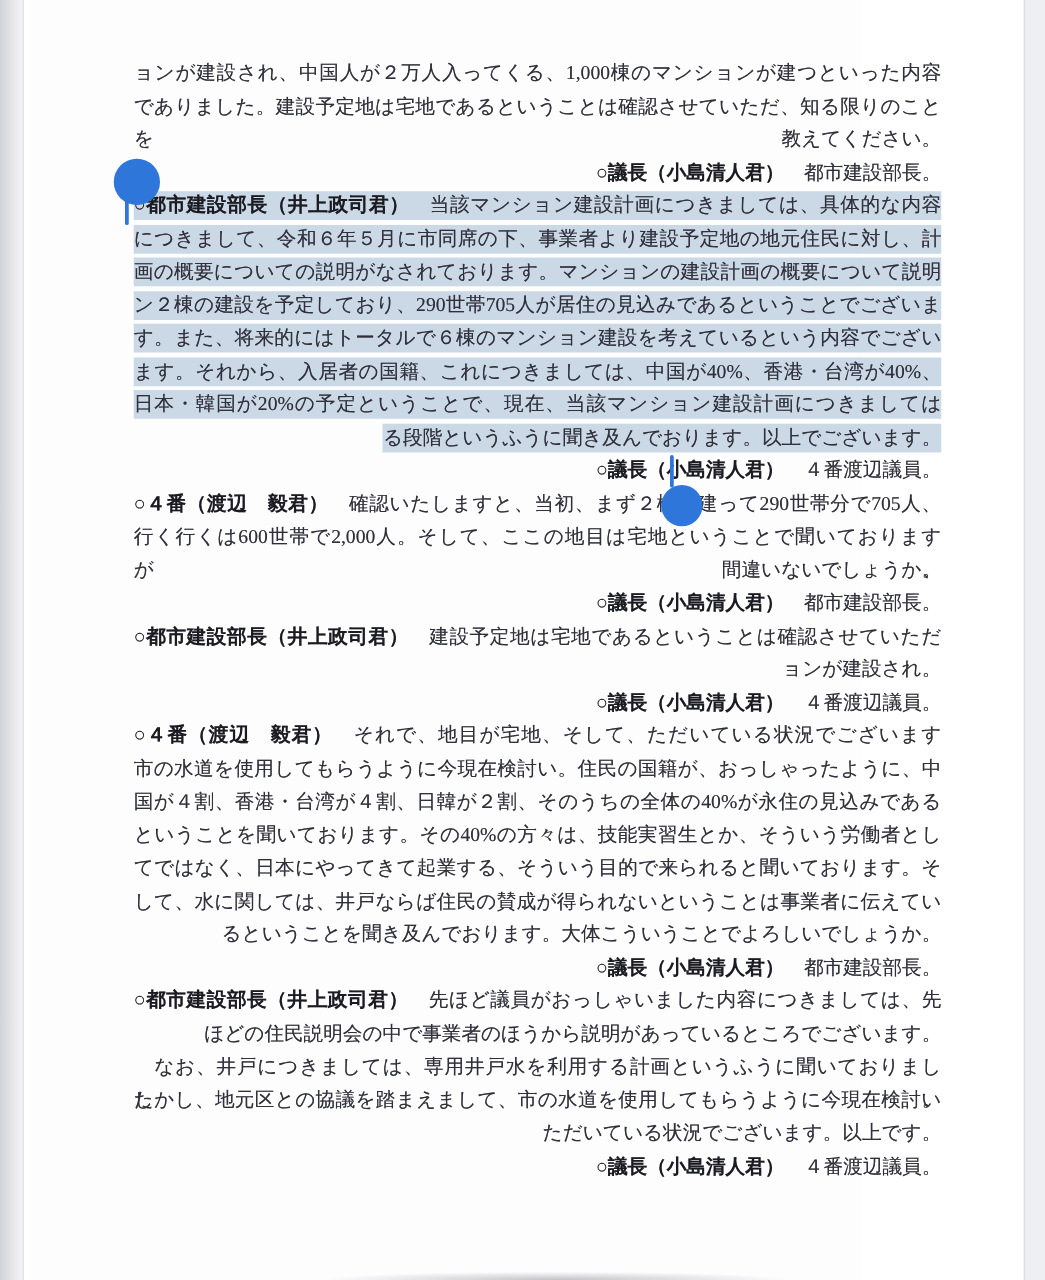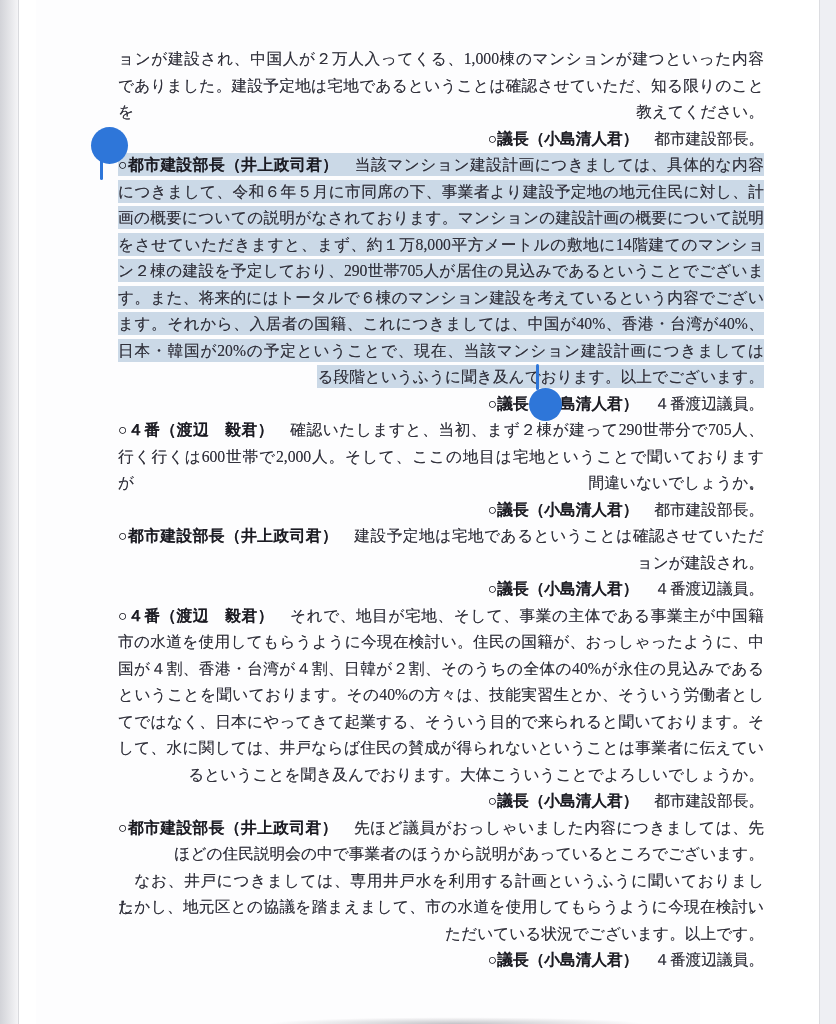--- a/index.html
+++ b/index.html
@@ -21,21 +21,21 @@
     position:absolute;left:0;top:0;width:19px;height:100%;
     background:linear-gradient(to right,#d2d3d8,#f5f5f7);
     border-right:1px solid #d9dade;
   }
   .bg-right{
     position:absolute;right:0;top:0;width:17px;height:100%;
     background:#eeeff3;
     border-left:1px solid #dcdde1;
   }
   .page{
-    position:absolute;left:36px;top:0;width:664px;height:100%;
+    position:absolute;left:25px;top:0;width:664px;height:100%;
     background:var(--page-bg);
   }
   .bottom-shadow{
     position:absolute;left:170px;bottom:0;width:500px;height:9px;
     background:radial-gradient(50% 100% at 50% 100%,rgba(60,60,72,.30),rgba(60,60,72,0) 75%);
   }
   
   .content{
     position:absolute;left:82px;top:46px;width:646px;
   }
@@ -79,35 +79,34 @@
 
 <div class="page">
   <div class="content" id="doc">
       <div class="line fill"><span class="seg">ョンが建設され、中国人が２万人入ってくる、1,000棟のマンションが建つといった内容</span></div>
       <div class="line fill"><span class="seg">でありました。建設予定地は宅地であるということは確認させていただ、知る限りのことを</span></div>
       <div class="line"><span class="seg">教えてください。</span></div>
       <div class="line"><span class="seg bold">○議長（小島清人君）</span><span class="seg">　都市建設部長。</span></div>
       <div class="line fill"><span class="seg bold hl">○都市建設部長（井上政司君）</span><span class="seg hl">　当該マンション建設計画につきましては、具体的な内容</span></div>
       <div class="line fill"><span class="seg hl">につきまして、令和６年５月に市同席の下、事業者より建設予定地の地元住民に対し、計</span></div>
       <div class="line fill"><span class="seg hl">画の概要についての説明がなされております。マンションの建設計画の概要について説明</span></div>
-      <div class="line fill"><span class="seg hl">をさせていただきますと、まず、約１万8,000平方メートルの敷地に14階建てのマンショ</span></div>
       <div class="line fill"><span class="seg hl">ン２棟の建設を予定しており、290世帯705人が居住の見込みであるということでございま</span></div>
       <div class="line fill"><span class="seg hl">す。また、将来的にはトータルで６棟のマンション建設を考えているという内容でござい</span></div>
       <div class="line fill"><span class="seg hl">ます。それから、入居者の国籍、これにつきましては、中国が40%、香港・台湾が40%、</span></div>
       <div class="line fill"><span class="seg hl">日本・韓国が20%の予定ということで、現在、当該マンション建設計画につきましては</span></div>
       <div class="line"><span class="seg hl">る段階というふうに聞き及んでおります。以上でございます。</span></div>
       <div class="line"><span class="seg bold">○議長（小島清人君）</span><span class="seg">　４番渡辺議員。</span></div>
       <div class="line fill"><span class="seg bold">○４番（渡辺　毅君）</span><span class="seg">　確認いたしますと、当初、まず２棟が建って290世帯分で705人、</span></div>
       <div class="line fill"><span class="seg">行く行くは600世帯で2,000人。そして、ここの地目は宅地ということで聞いておりますが、</span></div>
       <div class="line"><span class="seg">間違いないでしょうか。</span></div>
       <div class="line"><span class="seg bold">○議長（小島清人君）</span><span class="seg">　都市建設部長。</span></div>
       <div class="line fill"><span class="seg bold">○都市建設部長（井上政司君）</span><span class="seg">　建設予定地は宅地であるということは確認させていただ</span></div>
       <div class="line"><span class="seg">ョンが建設され。</span></div>
       <div class="line"><span class="seg bold">○議長（小島清人君）</span><span class="seg">　４番渡辺議員。</span></div>
-      <div class="line fill"><span class="seg bold">○４番（渡辺　毅君）</span><span class="seg">　それで、地目が宅地、そして、事業の主体である事業主が中国籍</span></div>
+      <div class="line fill"><span class="seg bold">○４番（渡辺　毅君）</span><span class="seg">　それで、地目が宅地、そして、ただいている状況でございます</span></div>
       <div class="line fill"><span class="seg">市の水道を使用してもらうように今現在検討い。住民の国籍が、おっしゃったように、中</span></div>
       <div class="line fill"><span class="seg">国が４割、香港・台湾が４割、日韓が２割、そのうちの全体の40%が永住の見込みである</span></div>
       <div class="line fill"><span class="seg">ということを聞いております。その40%の方々は、技能実習生とか、そういう労働者とし</span></div>
       <div class="line fill"><span class="seg">てではなく、日本にやってきて起業する、そういう目的で来られると聞いております。そ</span></div>
       <div class="line fill"><span class="seg">して、水に関しては、井戸ならば住民の賛成が得られないということは事業者に伝えてい</span></div>
       <div class="line"><span class="seg">るということを聞き及んでおります。大体こういうことでよろしいでしょうか。</span></div>
       <div class="line"><span class="seg bold">○議長（小島清人君）</span><span class="seg">　都市建設部長。</span></div>
       <div class="line fill"><span class="seg bold">○都市建設部長（井上政司君）</span><span class="seg">　先ほど議員がおっしゃいました内容につきましては、先</span></div>
       <div class="line"><span class="seg">ほどの住民説明会の中で事業者のほうから説明があっているところでございます。</span></div>
       <div class="line fill"><span class="seg">　なお、井戸につきましては、専用井戸水を利用する計画というふうに聞いておりました。</span></div>

